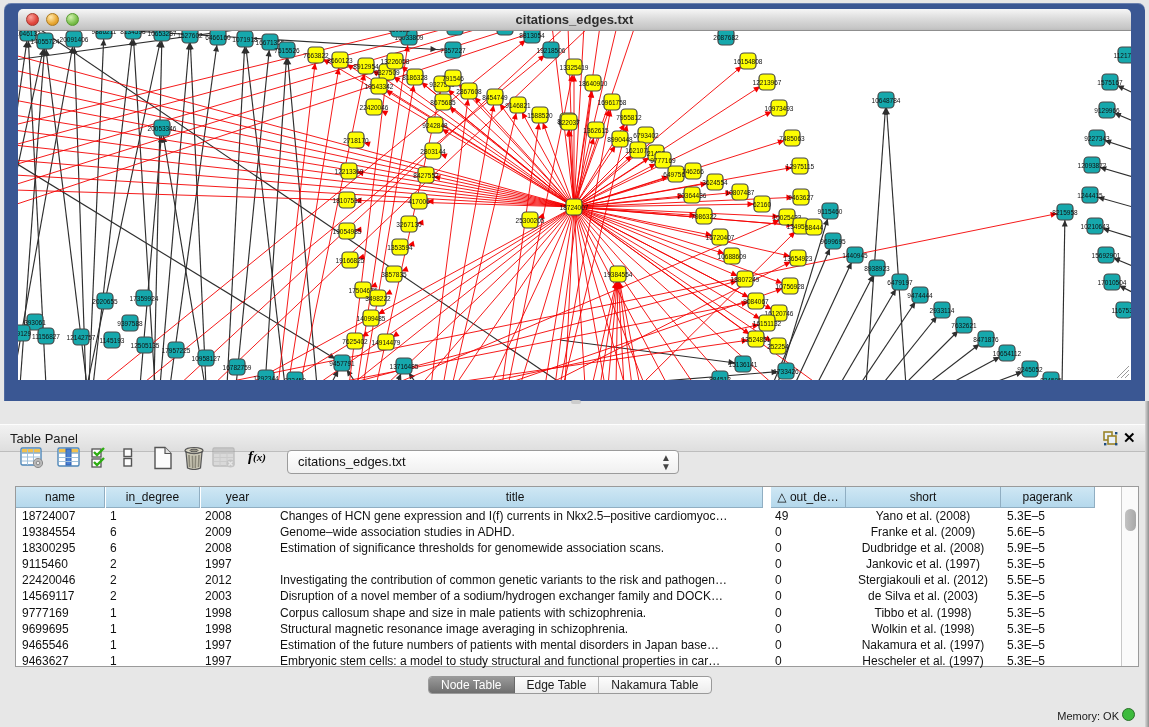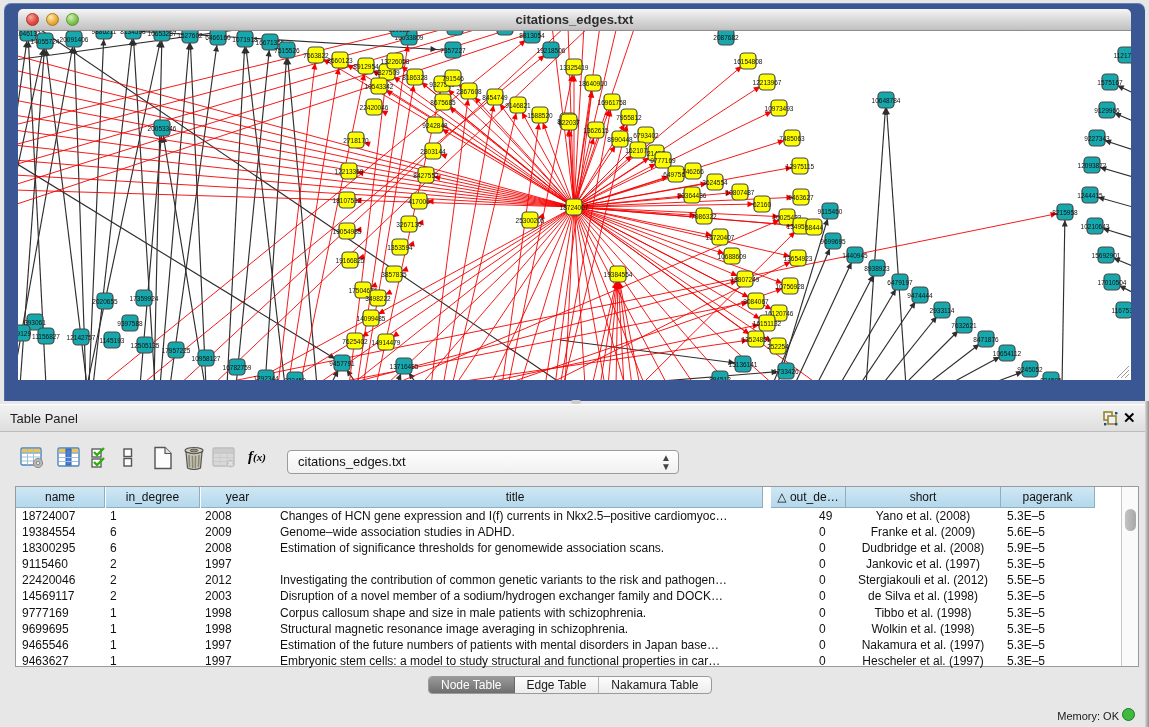--- a/index.html
+++ b/index.html
@@ -9,41 +9,41 @@
 .titlebar { position:absolute; left:18px; top:9px; width:1113px; height:22px;
   background:linear-gradient(#f6f6f6, #dcdcdc 45%, #c6c6c6 90%, #bdbdbd);
   border-radius:5px 5px 0 0; border-bottom:1px solid #8f8f8f; }
 .titlebar .title { position:absolute; left:0; right:0; top:3px; text-align:center;
   font-size:13px; font-weight:bold; color:#2e2e2e; }
 .tl { position:absolute; top:4px; width:13px; height:13px; border-radius:50%; }
 .tl.r { left:8px; background:radial-gradient(circle at 35% 30%, #f8a49d, #e1463c 60%, #c03a31); border:1px solid #a8352d; }
 .tl.y { left:28px; background:radial-gradient(circle at 35% 30%, #ffe9b0, #e8a833 60%, #c5841f); border:1px solid #ad7a1e; }
 .tl.g { left:48px; background:radial-gradient(circle at 35% 30%, #d2f0b0, #7cc04c 60%, #56972c); border:1px solid #579b31; }
 .canvas { position:absolute; left:18px; top:31px; width:1113px; height:349px; background:#fff; overflow:hidden; }
-.tpanel-bar { position:absolute; left:0; top:404px; width:1149px; height:28px;
+.tpanel-bar { position:absolute; left:0; top:424px; width:1149px; height:28px;
   background:linear-gradient(#f2f2f2,#dedede); border-top:1px solid #fdfdfd; border-bottom:1px solid #bdbdbd; }
 .tpanel-bar .t { position:absolute; left:10px; top:6px; font-size:13px; color:#1c1c1c; }
 .floaticon { position:absolute; left:1103px; top:6px; width:15px; height:15px; }
 .closex { position:absolute; left:1123px; top:4px; font-size:15px; font-weight:bold; color:#000; }
 .toolbar { position:absolute; left:0px; top:432px; width:1149px; height:50px; }
 .toolbar .ic { position:absolute; top:14px; }
 .combo { position:absolute; left:287px; top:18px; width:392px; height:24px; background:linear-gradient(#fff,#f0f0f0);
   border:1px solid #9b9b9b; border-radius:4px; font-size:13px; color:#111; line-height:22px; padding-left:10px; }
 .combo .arr { position:absolute; right:7px; top:2px; font-size:10px; color:#444; line-height:9px; }
 .tablebox { position:absolute; left:15px; top:486px; width:1124px; height:181px; background:#fff;
   border:1px solid #9a9a9a; }
 .thead { position:absolute; left:0; top:0; height:21px; width:1122px; }
 .th { position:absolute; top:0; height:21px; background:linear-gradient(#cfe7f4,#b4d8ec);
   border-right:1px solid #90aec2; border-bottom:1px solid #90aec2; font-size:12px; color:#111;
   text-align:center; line-height:20px; }
 .tbody { position:absolute; left:0; top:21px; width:1122px; }
 .tr { position:relative; height:16.1px; font-size:12px; color:#111; white-space:nowrap; }
 .tr div { position:absolute; top:1px; overflow:hidden; }
 .c0 { left:6px; width:80px; } .c1 { left:94px; width:90px; } .c2 { left:189px; width:70px; }
-.c3 { left:264px; width:490px; } .c4 { left:759px; width:70px;margin-left:44px; }
+.c3 { left:264px; width:490px; } .c4 { left:759px; width:70px; }
 .c5 { left:830px; width:154px; text-align:center; } .c6 { left:991px; width:100px; }
 .vscroll { position:absolute; left:1105px; top:0px; width:17px; height:179px; background:#fafafa; border-left:1px solid #c8c8c8; }
 .vthumb { position:absolute; left:3px; top:22px; width:11px; height:22px; background:linear-gradient(90deg,#c2c2c2,#a8a8a8); border-radius:6px; }
 .tabs { position:absolute; left:428px; top:676px; height:18px; display:flex;
   border:1px solid #9a9a9a; border-radius:4px; overflow:hidden; background:linear-gradient(#fdfdfd,#ececec); }
 .tab { font-size:12px; color:#1a1a1a; line-height:17px; padding:0 12px; border-right:1px solid #b5b5b5; }
 .tab.sel { background:linear-gradient(#9a9a9a,#6e6e6e); color:#fff; border-right:1px solid #686868; }
 .tab:last-child { border-right:none; }
 .status { position:absolute; left:0; top:700px; width:1149px; height:27px; }
 .mem { position:absolute; right:30px; top:10px; font-size:11px; color:#1a1a1a; }
@@ -800,21 +800,21 @@
         <div class="c4">0</div>
         <div class="c5">Stergiakouli et al. (2012)</div>
         <div class="c6">5.5E–5</div>
       </div>
 <div class="tr">
         <div class="c0">14569117</div>
         <div class="c1">2</div>
         <div class="c2">2003</div>
         <div class="c3">Disruption of a novel member of a sodium/hydrogen exchanger family and DOCK…</div>
         <div class="c4">0</div>
-        <div class="c5">de Silva et al. (1998)</div>
+        <div class="c5">de Silva et al. (2003)</div>
         <div class="c6">5.3E–5</div>
       </div>
 <div class="tr">
         <div class="c0">9777169</div>
         <div class="c1">1</div>
         <div class="c2">1998</div>
         <div class="c3">Corpus callosum shape and size in male patients with schizophrenia.</div>
         <div class="c4">0</div>
         <div class="c5">Tibbo et al. (1998)</div>
         <div class="c6">5.3E–5</div>

